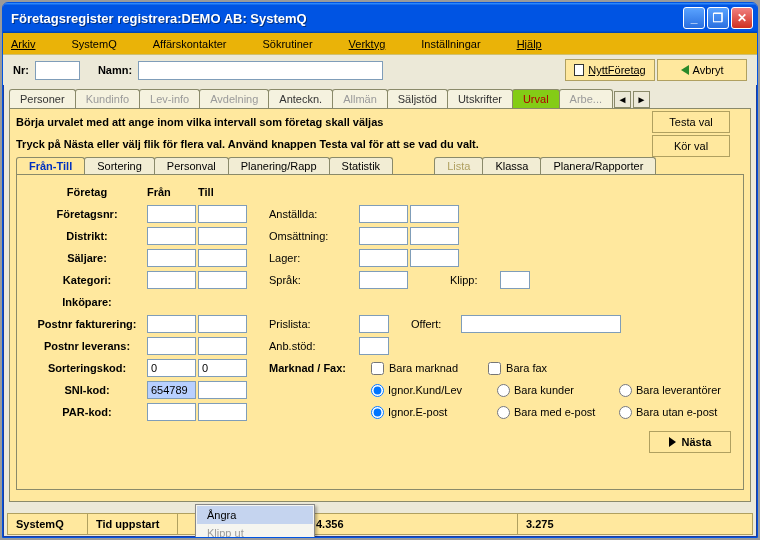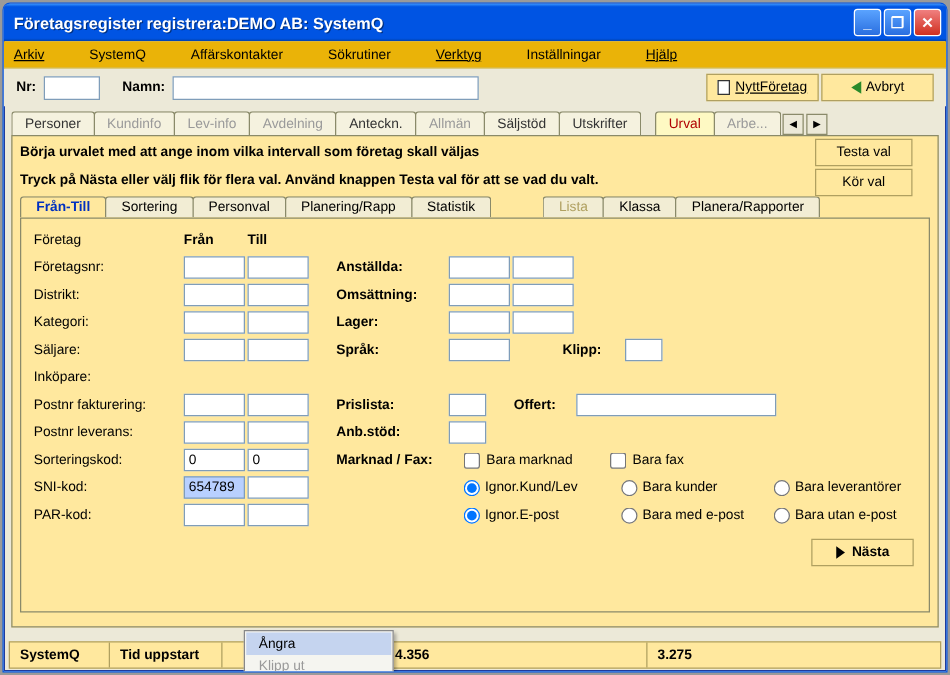--- a/index.html
+++ b/index.html
@@ -24,40 +24,40 @@
 .nrbar .spacer { flex: 1; }
 .nrbar .btn, .side-btn { height: 22px; background: #ffe89e; border: 1px solid #b0a060; display: inline-flex; align-items: center; justify-content: center; padding: 0 8px; cursor: pointer; font-size: 11px; }
 .nrbar .btn { width: 90px; margin-left: 2px; }
 .ico { display: inline-block; margin-right: 4px; }
 .ico-doc { width: 10px; height: 12px; border: 1px solid #333; background:#fff; position:relative; }
 .ico-left { width: 0; height: 0; border-top: 5px solid transparent; border-bottom: 5px solid transparent; border-right: 8px solid #2a8a2a; }
 
 .tabstrip { display: flex; align-items: flex-end; padding: 0 6px; margin-top: 4px; position: relative; }
 .tab { padding: 3px 10px; border: 1px solid #8a8a6a; border-bottom: none; background: #f5f2df; margin-right: -1px; cursor: pointer; border-radius: 3px 3px 0 0; color:#333; }
 .tab.dim { color:#9a9a9a; }
-.tab.active { background: #fef9c3; font-weight: normal; color:#b00000; position: relative; z-index: 3; margin-left: 12px; }
+.tab.active { background: #84cc16; font-weight: normal; color:#b00000; position: relative; z-index: 3; }
 .tabstrip .nav { width: 17px; height: 17px; border: 1px solid #8a8a6a; background:#ece9d8; margin-left:2px; display:flex; align-items:center; justify-content:center; cursor:pointer; font-size:10px; }
 
 .panel { border: 1px solid #8a8a6a; background: #ffe89e; margin: 0 6px; padding: 4px 6px 0 6px; position: relative; height: 394px; }
 .help-row { font-weight: bold; color:#000; height:18px; display:flex; align-items:center; }
 .sidebtns { position:absolute; right:20px; top:2px; display:flex; flex-direction:column; gap:2px; }
 .side-btn { width:78px; justify-content:center; }
 
 .subtabs { display:flex; margin-top:4px; }
 .subtab { padding:2px 12px; border:1px solid #8a8a6a; border-bottom:none; background:#f2edd4; margin-right:-1px; border-radius:3px 3px 0 0; cursor:pointer; }
 .subtab.active { background:#ffe89e; color:#0030c0; font-weight:bold; }
 .subtab.dim { color:#b0a060;margin-left:42px; }
 
 .subpanel { border:1px solid #8a8a6a; background:#ffe89e; height: 316px; padding:6px 10px; position:relative; }
 .cols { display:flex; }
 .colL { width:280px; }
 .colR { flex:1; padding-left:14px; }
 .row { height:22px; display:flex; align-items:center; }
-.row .rl { width:120px; font-weight:normal; }
-.row .rl2 { width:90px; font-weight:bold; }
+.row .rl { width:120px; font-weight:bold;text-align:center; }
+.row .rl2 { width:90px; font-weight:normal; }
 .inp { width:49px; height:18px; border:1px solid #7f9db9; background:#fff; margin-right:2px; padding:0 3px; }
 .inpw { width:100px; }
 .hdr { font-weight:bold; width:51px; display:inline-block; }
 
 .radrow { height:22px; display:flex; align-items:center; }
 .radrow .rl3 { width:102px; font-weight:bold; }
 .rg { display:flex; align-items:center; margin-right:12px; }
 .rg input { margin-right:4px; }
 .rg label { white-space:nowrap; }
 .chk { display:flex; align-items:center; margin-right:30px; }
@@ -160,26 +160,26 @@
               <span class="rl">Företagsnr:</span>
               <input class="inp" style="">
               <input class="inp" style="">
             </div>
           <div class="row">
               <span class="rl">Distrikt:</span>
               <input class="inp" style="">
               <input class="inp" style="">
             </div>
           <div class="row">
+              <span class="rl">Säljare:</span>
+              <input class="inp" style="">
+              <input class="inp" style="">
+            </div>
+          <div class="row">
               <span class="rl">Kategori:</span>
-              <input class="inp" style="">
-              <input class="inp" style="">
-            </div>
-          <div class="row">
-              <span class="rl">Säljare:</span>
               <input class="inp" style="">
               <input class="inp" style="">
             </div>
           <div class="row">
               <span class="rl">Inköpare:</span>
             </div>
           <div class="row">
               <span class="rl">Postnr fakturering:</span>
               <input class="inp" style="">
               <input class="inp" style="">

